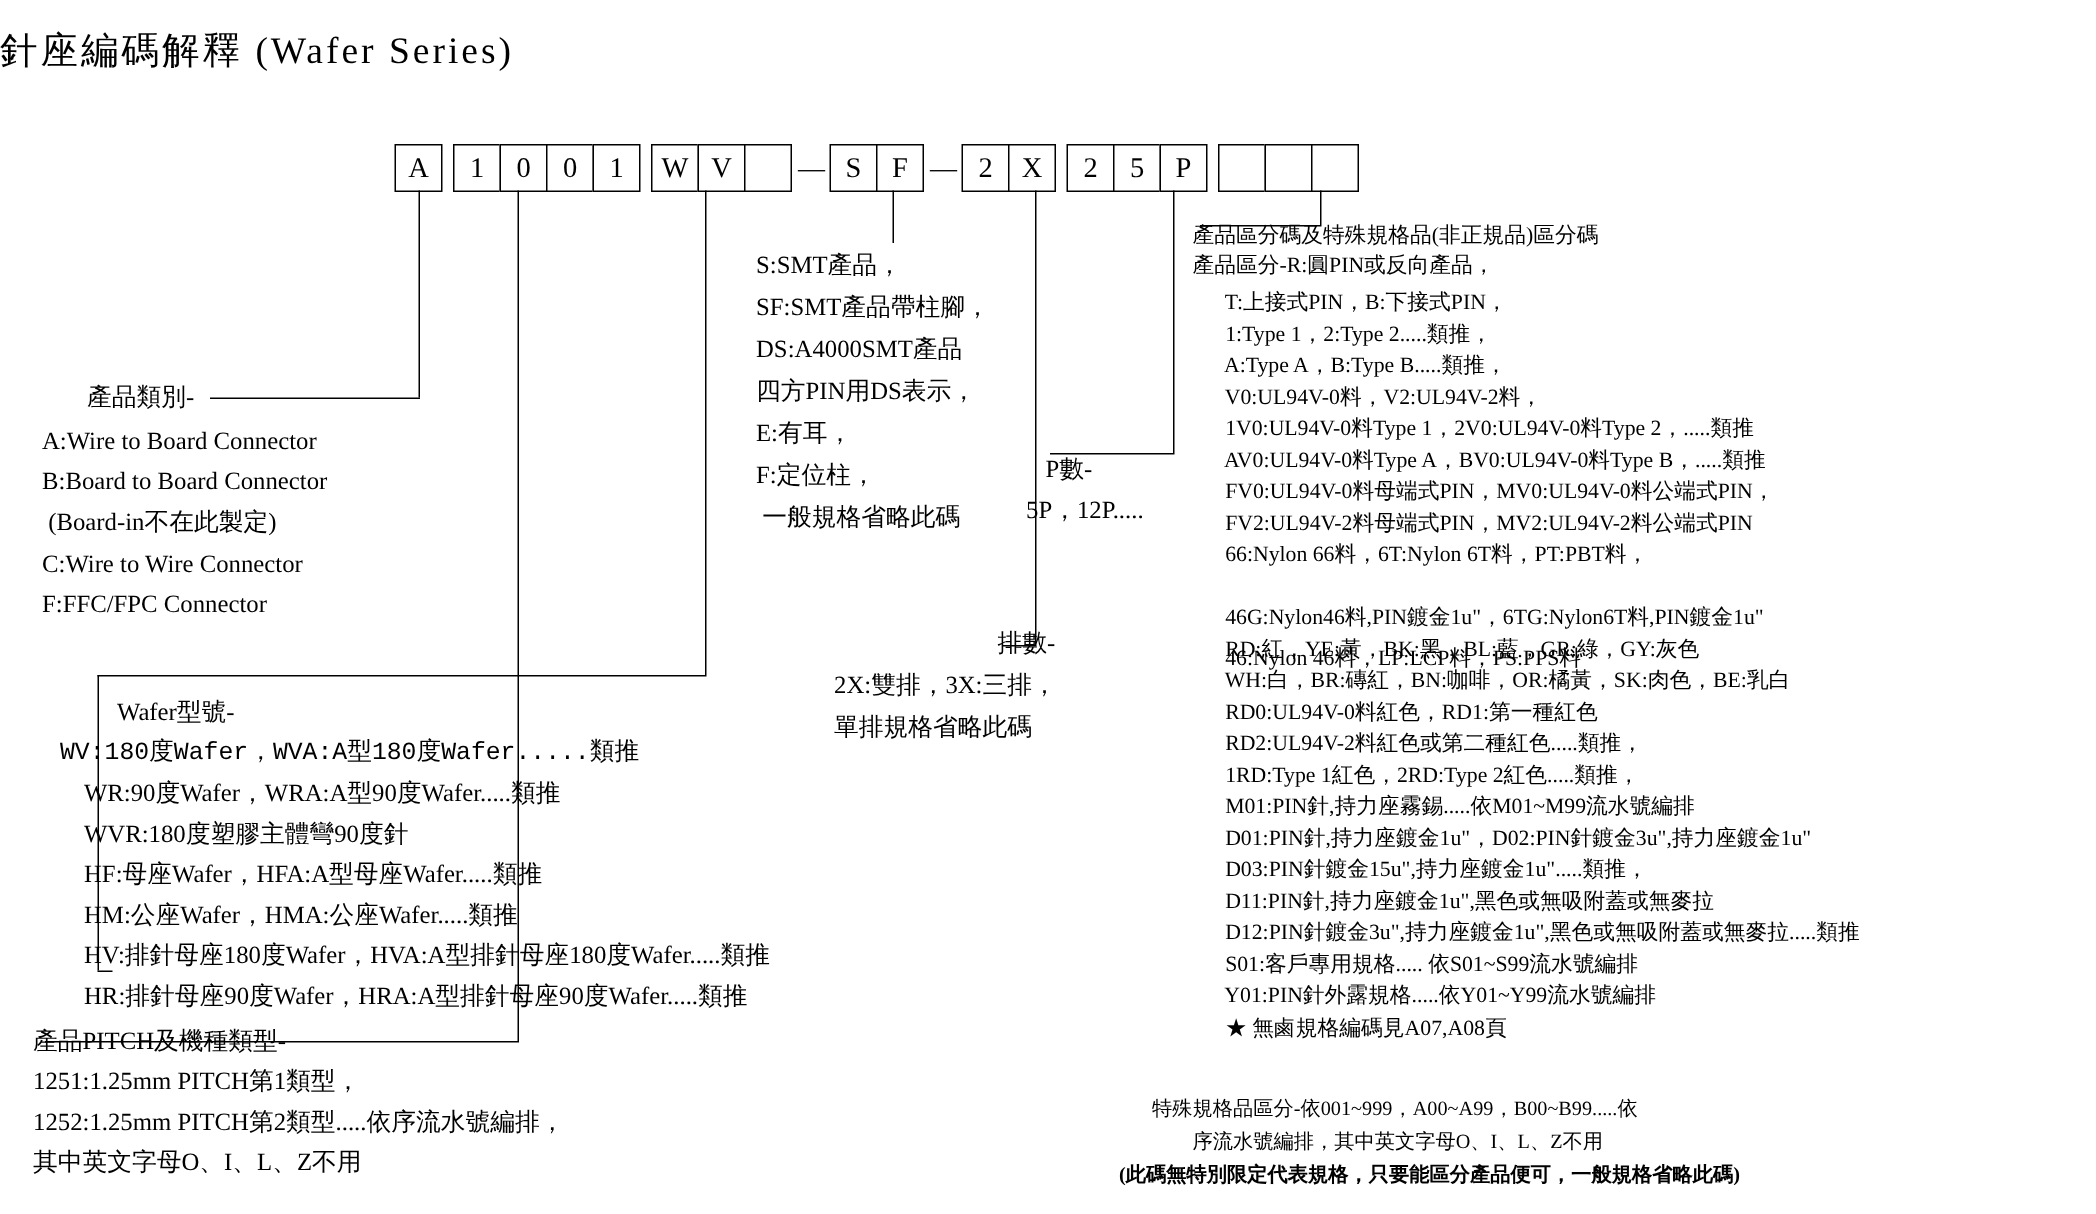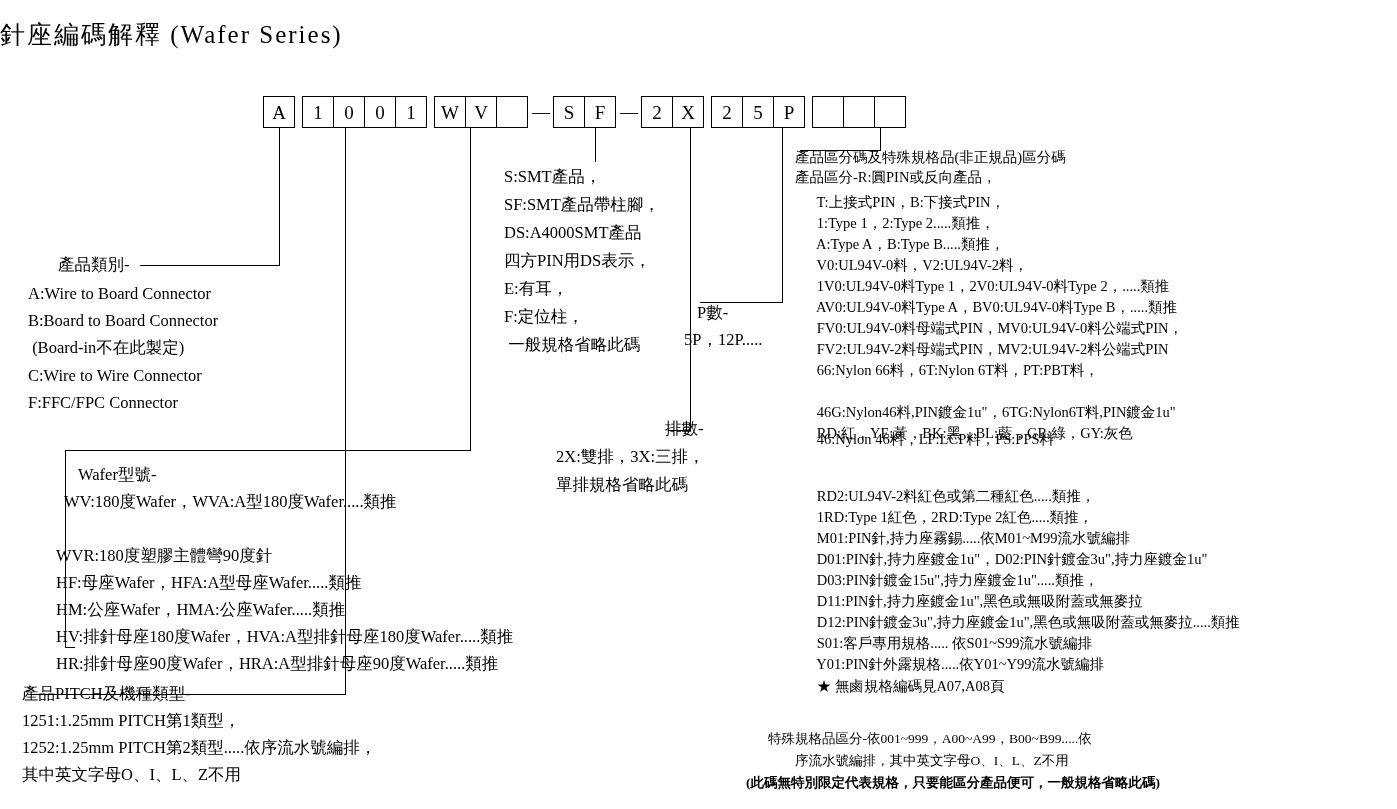--- a/index.html
+++ b/index.html
@@ -149,21 +149,22 @@
   <div class="abs ln lnh" style="left:800px; top:150px; width:81px;"></div>
 
   <div class="abs txt" style="left:58px; top:254px;">產品類別-</div>
   <div class="abs txt" style="left:28px; top:283px;">A:Wire to Board Connector</div>
   <div class="abs txt" style="left:28px; top:310px;">B:Board to Board Connector</div>
   <div class="abs txt" style="left:28px; top:337px;"> (Board-in不在此製定)</div>
   <div class="abs txt" style="left:28px; top:365px;">C:Wire to Wire Connector</div>
   <div class="abs txt" style="left:28px; top:392px;">F:FFC/FPC Connector</div>
 
   <div class="abs txt" style="left:78px; top:464px;">Wafer型號-</div>
-  <div class="abs txt" style="left:64px; top:491px;">WV:180度Wafer，WVA:A型180度Wafer.....類推</div>
+  <div class="abs txt" style="left:40px; top:491px;font-family:Liberation Mono, monospace;">WV:180度Wafer，WVA:A型180度Wafer.....類推</div>
+  <div class="abs txt" style="left:56px; top:518px;">WR:90度Wafer，WRA:A型90度Wafer.....類推</div>
   <div class="abs txt" style="left:56px; top:545px;">WVR:180度塑膠主體彎90度針</div>
   <div class="abs txt" style="left:56px; top:572px;">HF:母座Wafer，HFA:A型母座Wafer.....類推</div>
   <div class="abs txt" style="left:56px; top:599px;">HM:公座Wafer，HMA:公座Wafer.....類推</div>
   <div class="abs txt" style="left:56px; top:626px;">HV:排針母座180度Wafer，HVA:A型排針母座180度Wafer.....類推</div>
   <div class="abs txt" style="left:56px; top:653px;">HR:排針母座90度Wafer，HRA:A型排針母座90度Wafer.....類推</div>
 
   <div class="abs txt" style="left:22px; top:683px;">產品PITCH及機種類型-</div>
   <div class="abs txt" style="left:22px; top:710px;">1251:1.25mm PITCH第1類型，</div>
   <div class="abs txt" style="left:22px; top:737px;">1252:1.25mm PITCH第2類型.....依序流水號編排，</div>
   <div class="abs txt" style="left:22px; top:764px;">其中英文字母O、I、L、Z不用</div>
@@ -190,20 +191,22 @@
   <div class="abs txt small" style="left:795px; top:235px;">      A:Type A，B:Type B.....類推，</div>
   <div class="abs txt small" style="left:795px; top:256px;">      V0:UL94V-0料，V2:UL94V-2料，</div>
   <div class="abs txt small" style="left:795px; top:277px;">      1V0:UL94V-0料Type 1，2V0:UL94V-0料Type 2，.....類推</div>
   <div class="abs txt small" style="left:795px; top:298px;">      AV0:UL94V-0料Type A，BV0:UL94V-0料Type B，.....類推</div>
   <div class="abs txt small" style="left:795px; top:319px;">      FV0:UL94V-0料母端式PIN，MV0:UL94V-0料公端式PIN，</div>
   <div class="abs txt small" style="left:795px; top:340px;">      FV2:UL94V-2料母端式PIN，MV2:UL94V-2料公端式PIN</div>
   <div class="abs txt small" style="left:795px; top:361px;">      66:Nylon 66料，6T:Nylon 6T料，PT:PBT料，</div>
   <div class="abs txt small" style="left:795px; top:382px;margin-top:48px;">      46:Nylon 46料，LP:LCP料，PS:PPS料</div>
   <div class="abs txt small" style="left:795px; top:403px;">      46G:Nylon46料,PIN鍍金1u"，6TG:Nylon6T料,PIN鍍金1u"</div>
   <div class="abs txt small" style="left:795px; top:424px;">      RD:紅，YE:黃，BK:黑，BL:藍，GR:綠，GY:灰色</div>
+  <div class="abs txt small" style="left:795px; top:445px;">      WH:白，BR:磚紅，BN:咖啡，OR:橘黃，SK:肉色，BE:乳白</div>
+  <div class="abs txt small" style="left:795px; top:466px;">      RD0:UL94V-0料紅色，RD1:第一種紅色</div>
   <div class="abs txt small" style="left:795px; top:487px;">      RD2:UL94V-2料紅色或第二種紅色.....類推，</div>
   <div class="abs txt small" style="left:795px; top:508px;">      1RD:Type 1紅色，2RD:Type 2紅色.....類推，</div>
   <div class="abs txt small" style="left:795px; top:529px;">      M01:PIN針,持力座霧錫.....依M01~M99流水號編排</div>
   <div class="abs txt small" style="left:795px; top:550px;">      D01:PIN針,持力座鍍金1u"，D02:PIN針鍍金3u",持力座鍍金1u"</div>
   <div class="abs txt small" style="left:795px; top:571px;">      D03:PIN針鍍金15u",持力座鍍金1u".....類推，</div>
   <div class="abs txt small" style="left:795px; top:592px;">      D11:PIN針,持力座鍍金1u",黑色或無吸附蓋或無麥拉</div>
   <div class="abs txt small" style="left:795px; top:613px;">      D12:PIN針鍍金3u",持力座鍍金1u",黑色或無吸附蓋或無麥拉.....類推</div>
   <div class="abs txt small" style="left:795px; top:634px;">      S01:客戶專用規格..... 依S01~S99流水號編排</div>
   <div class="abs txt small" style="left:795px; top:655px;">      Y01:PIN針外露規格.....依Y01~Y99流水號編排</div>
   <div class="abs txt small" style="left:795px; top:677px;text-align:center;">      ★ 無鹵規格編碼見A07,A08頁</div>

